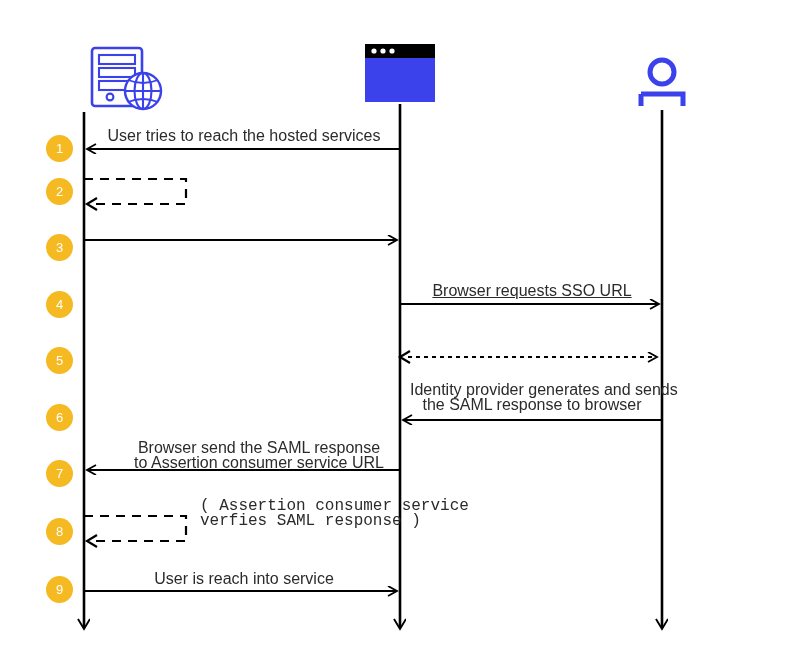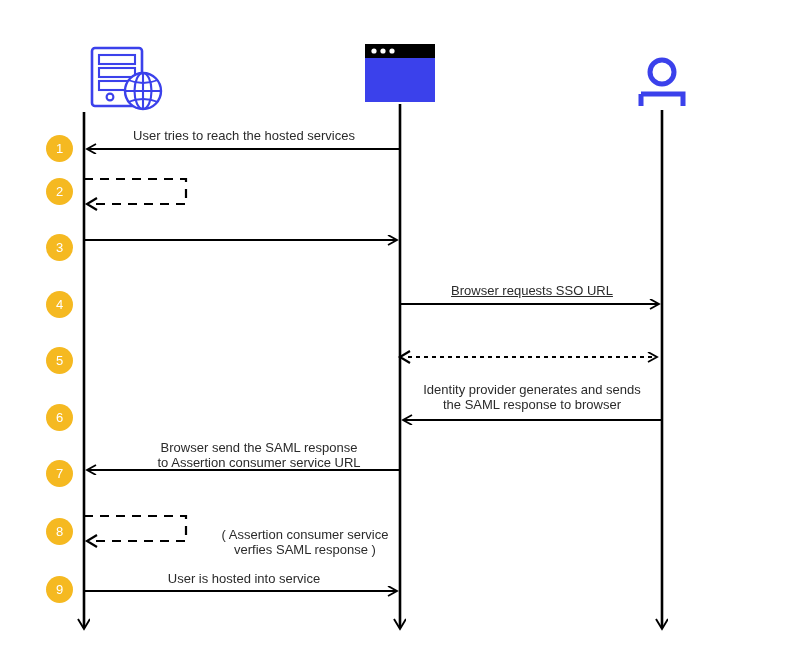--- a/index.html
+++ b/index.html
@@ -21,21 +21,21 @@
     position: absolute;
     left: 0;
     top: 0;
     width: 800px;
     height: 654px;
   }
   .msg-label {
     position: absolute;
     text-align: center;
     color: #2b2b2b;
-    font-size: 13px;
+    font-size: 16px;
     line-height: 15px;
     font-family: "Liberation Sans", sans-serif;
     white-space: pre;
   }
   .step-badge {
     position: absolute;
     width: 27px;
     height: 27px;
     border-radius: 50%;
     background: #F5B921;
@@ -140,18 +140,18 @@
 
   <div class="msg-label" style="left:410px; top:283px; width:244px;text-decoration:underline;">Browser requests SSO URL</div>
 
 
   <div class="msg-label" style="left:410px; top:382px; width:244px;">Identity provider generates and sends
 the SAML response to browser</div>
 
   <div class="msg-label" style="left:109px; top:440px; width:300px;">Browser send the SAML response
 to Assertion consumer service URL</div>
 
-  <div class="msg-label" style="left:200px; top:527px; width:210px;">( Assertion consumer service
+  <div class="msg-label" style="left:200px; top:499px; width:210px;font-family:Liberation Mono, monospace;">( Assertion consumer service
 verfies SAML response )</div>
 
-  <div class="msg-label" style="left:94px; top:571px; width:300px;">User is hosted into service</div>
+  <div class="msg-label" style="left:94px; top:571px; width:300px;">User is reach into service</div>
 
 </div>
 
 </body></html>

